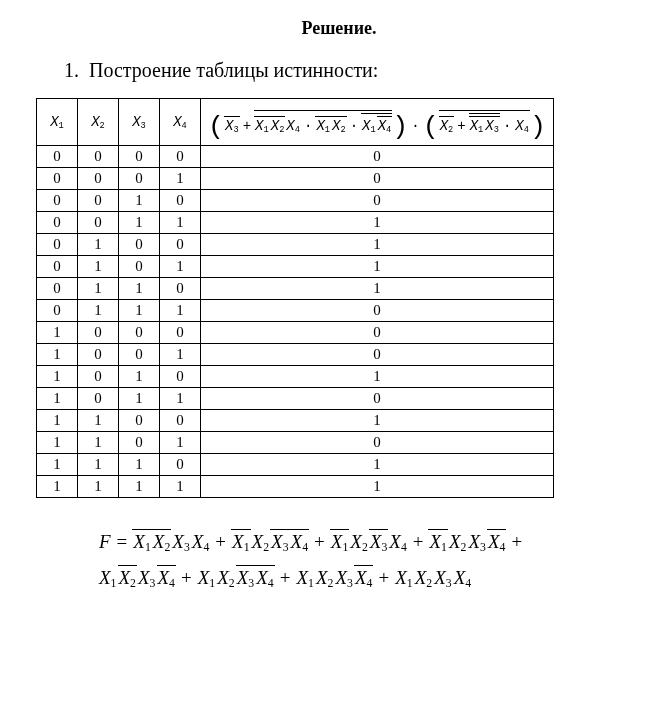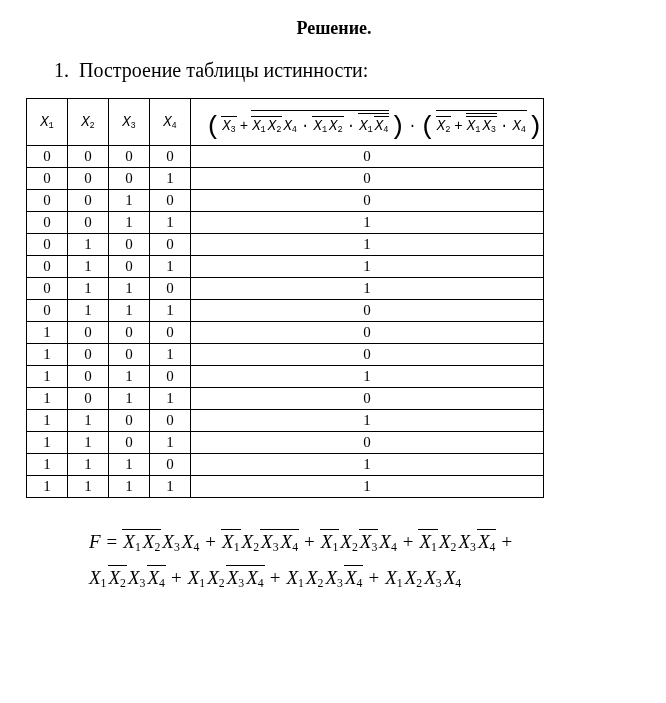--- a/index.html
+++ b/index.html
@@ -3,21 +3,21 @@
 <meta charset="utf-8">
 <style>
   html,body{margin:0;padding:0;background:#fff;}
   body{
     width:666px;height:703px;
     font-family:"Liberation Serif", serif;
     color:#000;
     position:relative;
     overflow:hidden;
   }
-  .page{padding:10px 14px 0 16px;}
+  .page{padding:10px 14px 0 26px;}
   .title{
     text-align:center;
     font-weight:bold;
     font-size:18px;
     margin:8px 0 4px 0;
   }
   .item{
     margin:20px 0 0 38px;
     font-size:20px;
   }
@@ -29,21 +29,21 @@
     table-layout:fixed;
   }
   table.tt th, table.tt td{
     border:1px solid #000;
     text-align:center;
     vertical-align:middle;
     font-weight:normal;
     padding:0;
   }
   table.tt th.varcol, table.tt td.varcol{width:40px;}
-  table.tt th.fcol{width:352px;text-align:right;}
+  table.tt th.fcol{width:352px;}
   table.tt thead th{height:46px;font-size:14px;font-family:Liberation Mono, monospace;}
   table.tt tbody td{height:21px;font-size:15px;}
   
   .math{white-space:nowrap;}
   .mv{display:inline-block;font-style:italic;padding:0 1px;line-height:1.1;}
   .mv sub{font-style:normal;font-size:0.62em;line-height:0;vertical-align:-0.28em;}
   .mg{display:inline-block;line-height:1.1;}
   .bar{border-top:1px solid #000;padding-top:2px;}
   .mo{display:inline-block;font-style:normal;padding:0 3px;}
   .paren{font-size:1.9em;font-weight:300;line-height:0;vertical-align:-0.15em;font-style:normal;}

